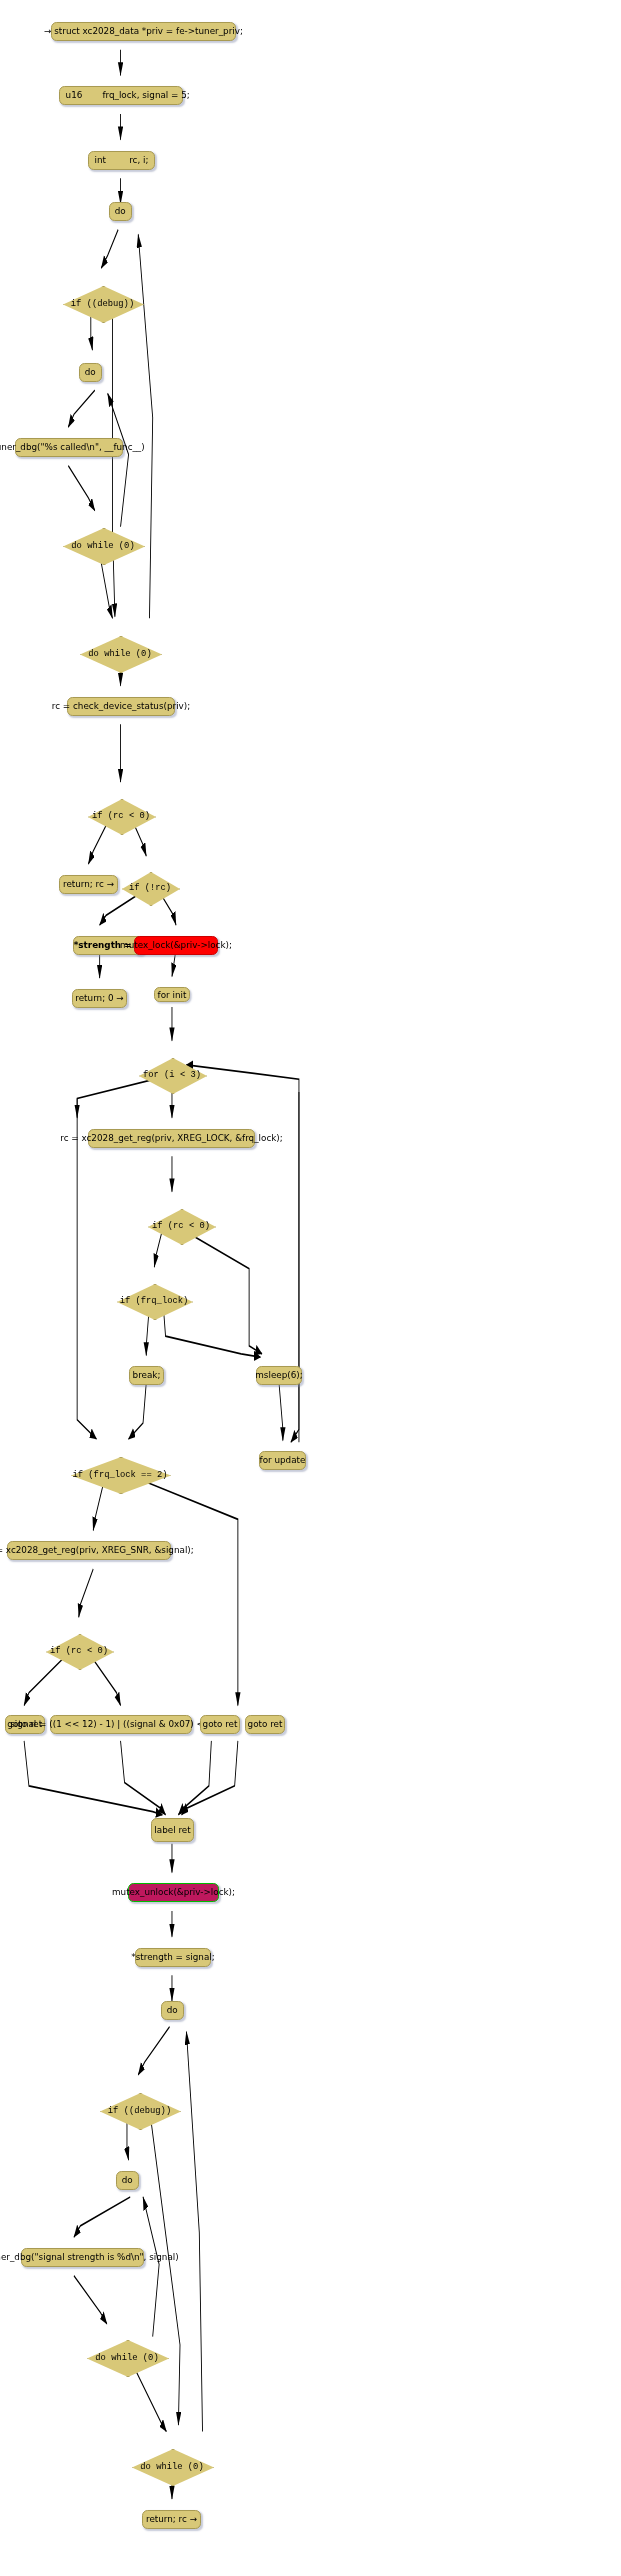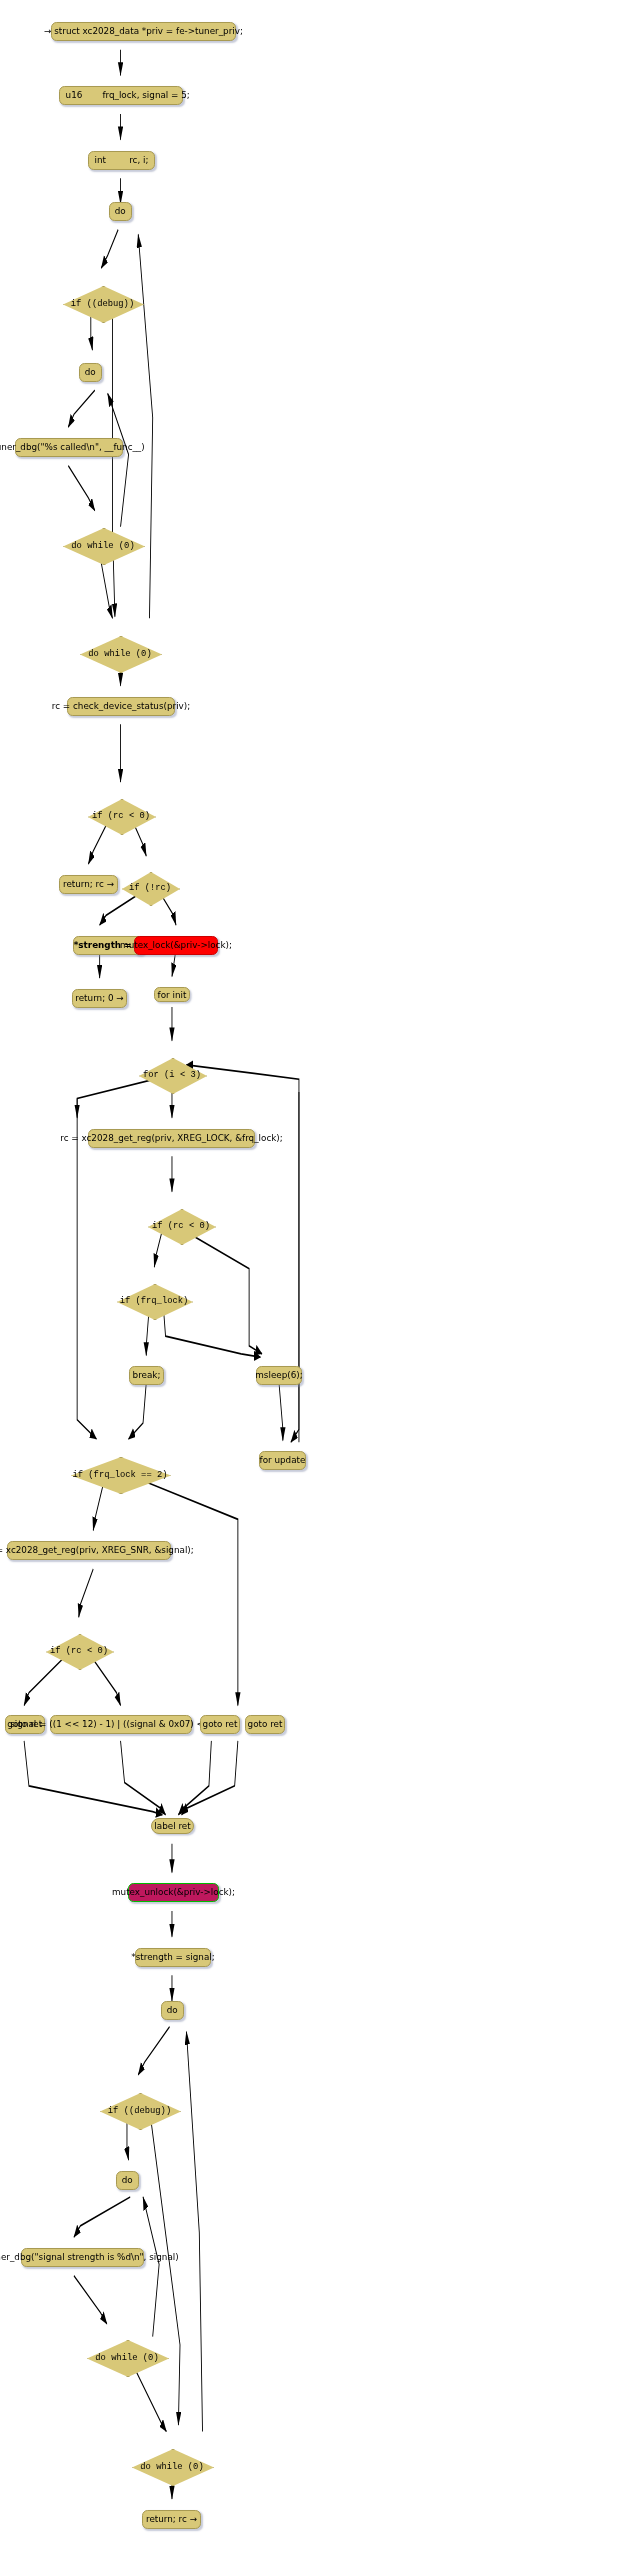--- a/index.html
+++ b/index.html
@@ -235,21 +235,21 @@
   </div>
 
   <div class="node box" style="left: 4.8px; top: 1715px; width: 40px; height: 18.5px;">goto ret</div>
 
   <div class="node box" style="left: 50px; top: 1715px; width: 142px; height: 18.5px;">signal = ((1 &lt;&lt; 12) - 1) | ((signal &amp; 0x07) &lt;&lt; 12);</div>
 
   <div class="node box" style="left: 200px; top: 1715px; width: 40px; height: 18.5px;">goto ret</div>
 
   <div class="node box" style="left: 245px; top: 1715px; width: 40px; height: 18.5px;">goto ret</div>
 
-  <div class="node box" style="left: 151px; top: 1818px; width: 43px; height: 16px; border-radius: 8px;">label ret</div>
+  <div class="node box" style="left: 151px; top: 1818px; width: 43px; height: 24px;">label ret</div>
 
   <div class="node box green" style="left: 128px; top: 1883px; width: 91px; height: 18.5px;">mutex_unlock(&amp;priv-&gt;lock);</div>
 
   <div class="node box" style="left: 135px; top: 1948px; width: 76px; height: 18.5px;">*strength = signal;</div>
 
   <div class="node box" style="left: 161px; top: 2001px; width: 22.5px; height: 18.5px;">do</div>
 
   <div class="node diamond" style="left: 100px; top: 2093px; width: 79px; height: 35px;">
     <span class="dshape"></span>
     <span class="dlabel">if ((debug))</span>

